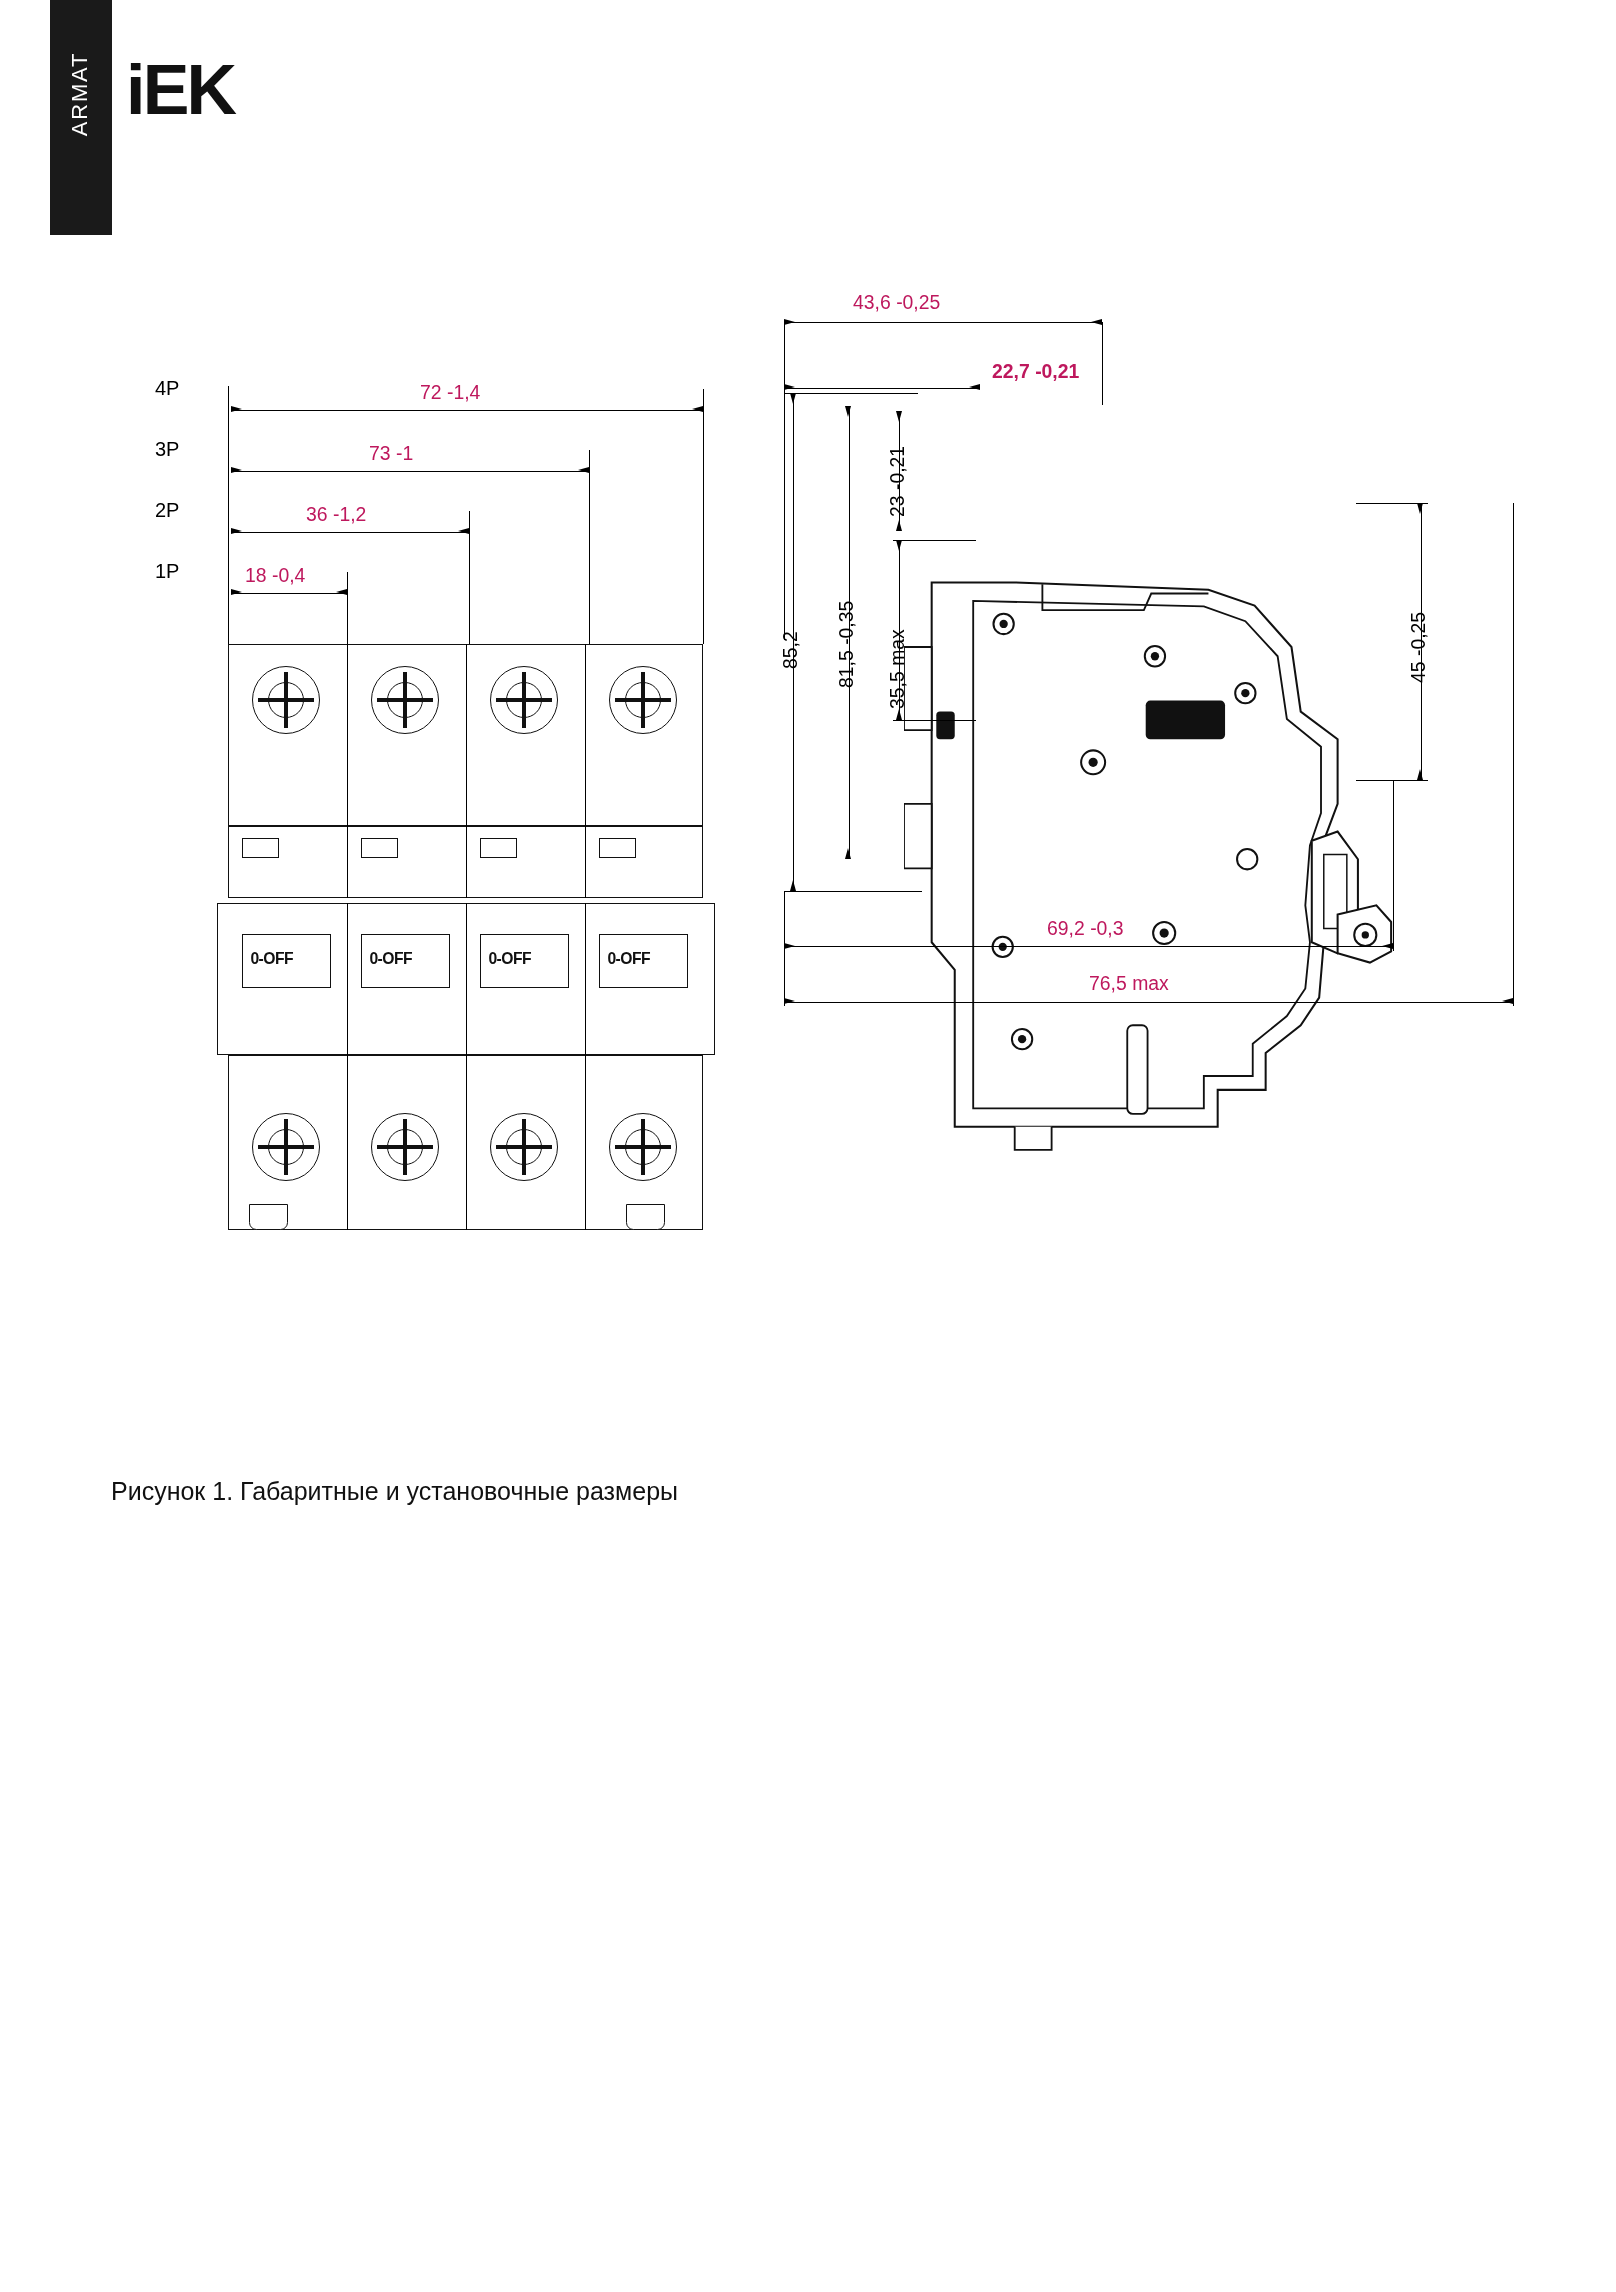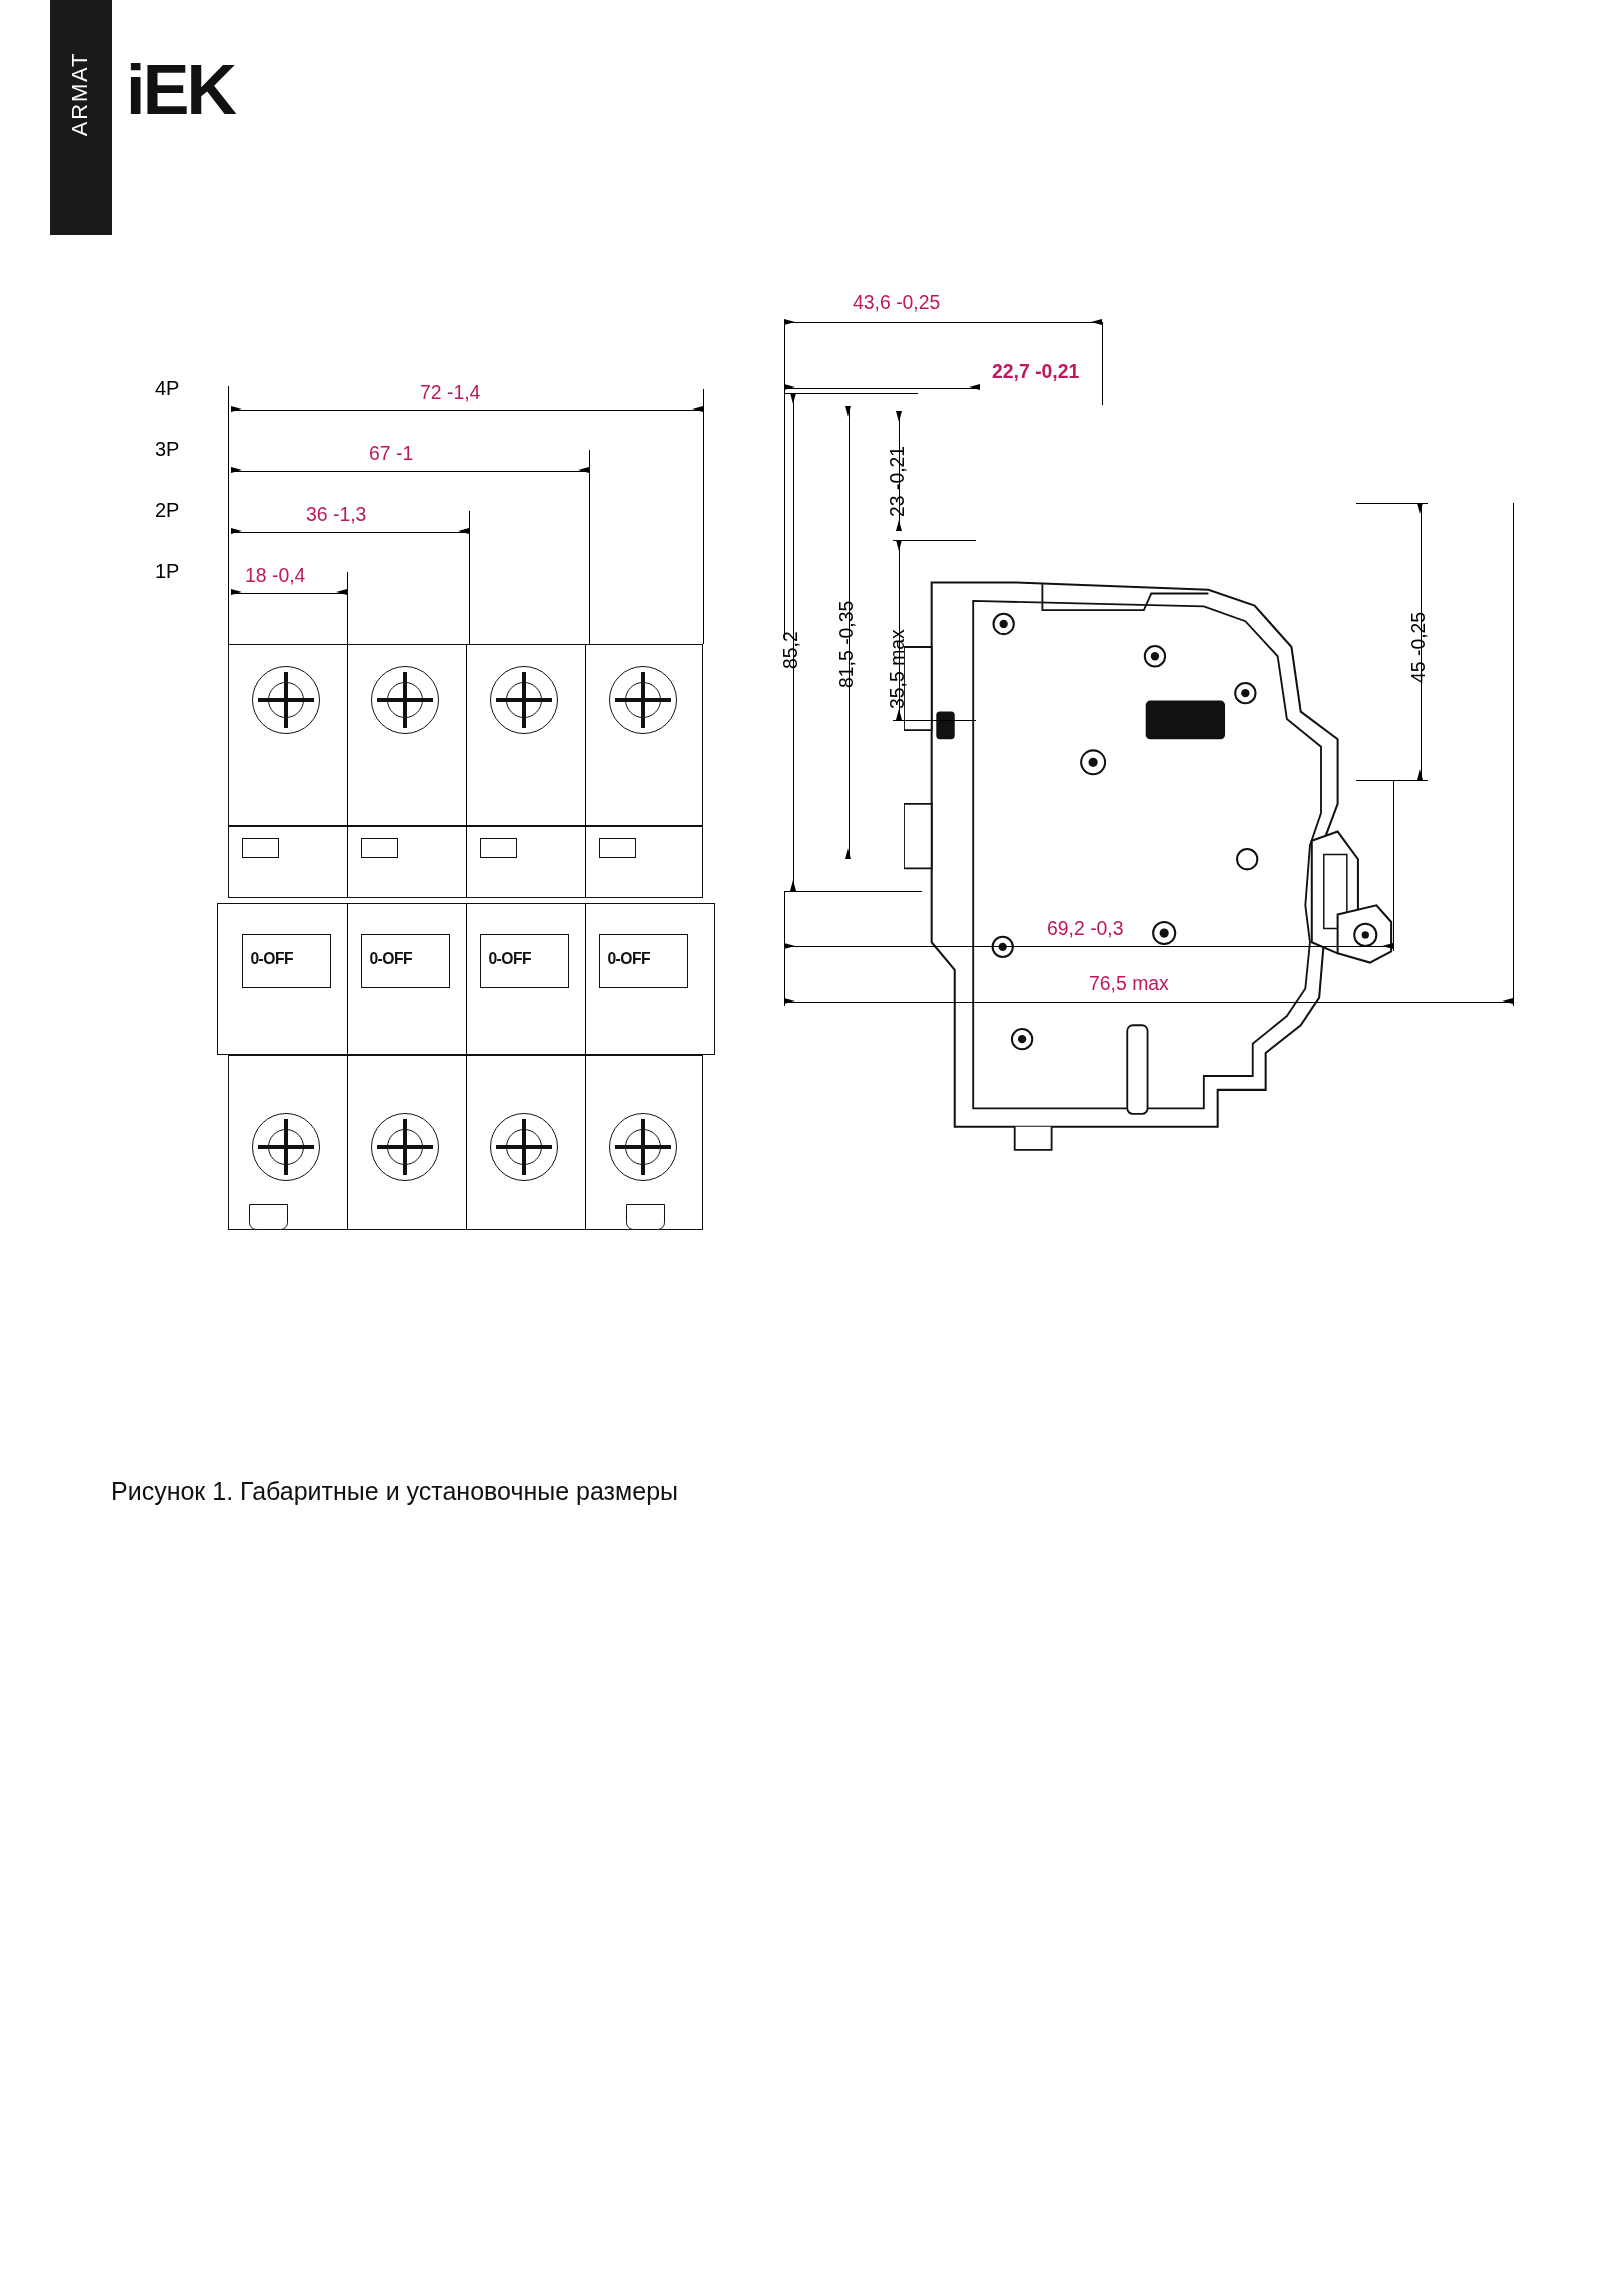--- a/index.html
+++ b/index.html
@@ -213,26 +213,26 @@
   <div class="vline" style="left:703px; top:389px; height:255px;"></div>
 
   <div class="dimline" style="left:231px; top:410px; width:473px;"></div>
   <div class="arrow-r" style="left:231px; top:406px;"></div>
   <div class="arrow-l" style="left:692px; top:406px;"></div>
   <div class="dim-label" style="left:420px; top:381px;">72 -1,4</div>
 
   <div class="dimline" style="left:231px; top:471px; width:358px;"></div>
   <div class="arrow-r" style="left:231px; top:467px;"></div>
   <div class="arrow-l" style="left:578px; top:467px;"></div>
-  <div class="dim-label" style="left:369px; top:442px;">67 -1</div>
+  <div class="dim-label" style="left:369px; top:442px;">73 -1</div>
 
   <div class="dimline" style="left:231px; top:532px; width:238px;"></div>
   <div class="arrow-r" style="left:231px; top:528px;"></div>
   <div class="arrow-l" style="left:458px; top:528px;"></div>
-  <div class="dim-label" style="left:306px; top:503px;">36 -1,3</div>
+  <div class="dim-label" style="left:306px; top:503px;">36 -1,2</div>
 
   <div class="dimline" style="left:231px; top:593px; width:116px;"></div>
   <div class="arrow-r" style="left:231px; top:589px;"></div>
   <div class="arrow-l" style="left:336px; top:589px;"></div>
   <div class="dim-label" style="left:245px; top:564px;">18 -0,4</div>
 
   <div class="pole-body" style="left:228px; top:644px; width:475px; height:182px;"></div>
   <div class="vline" style="left:347px; top:644px; height:182px;"></div>
   <div class="vline" style="left:466px; top:644px; height:182px;"></div>
   <div class="vline" style="left:585px; top:644px; height:182px;"></div>

